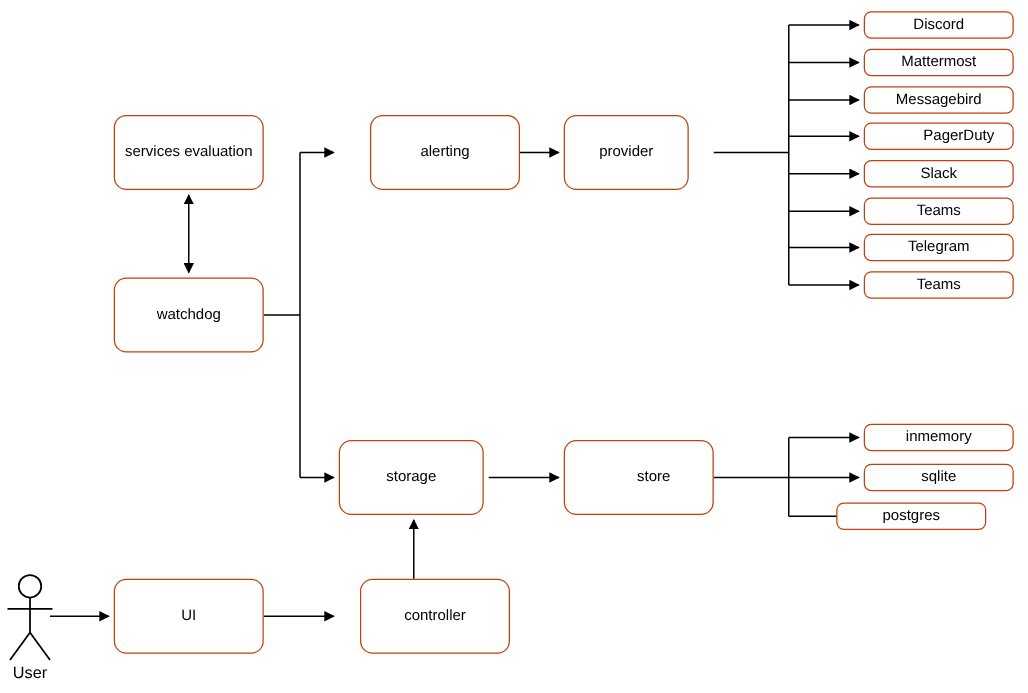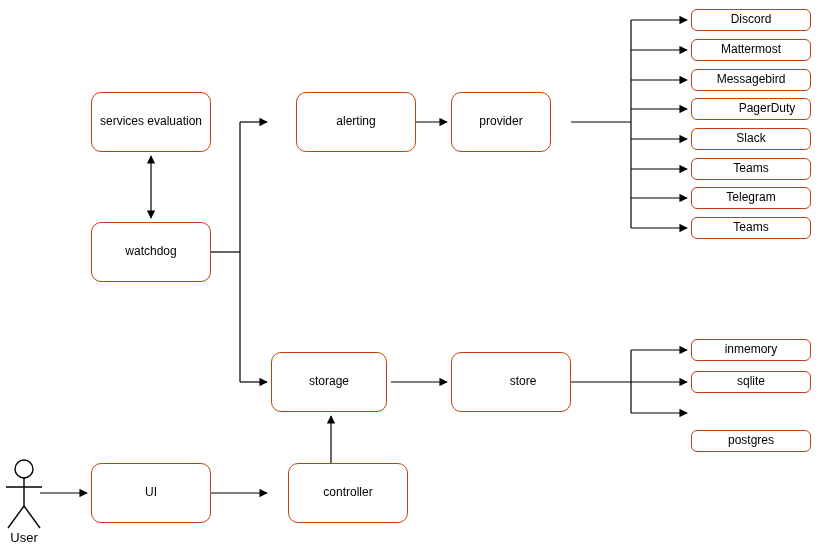--- a/index.html
+++ b/index.html
@@ -167,19 +167,19 @@
   <div class="node small" style="left:691px; top:217px; width:120px; height:22px;">
     <span>Teams</span>
   </div>
 
   <div class="node small" style="left:691px; top:339px; width:120px; height:22px;">
     <span>inmemory</span>
   </div>
   <div class="node small" style="left:691px; top:371px; width:120px; height:22px;">
     <span>sqlite</span>
   </div>
-  <div class="node small" style="left:691px; top:402px; width:120px; height:22px;margin-top:28px;">
+  <div class="node small" style="left:669px; top:402px; width:120px; height:22px;">
     <span>postgres</span>
   </div>
 
   <div class="actor-label" style="left:-6px; top:530px;">User</div>
 
 </div>
 
 </body></html>

